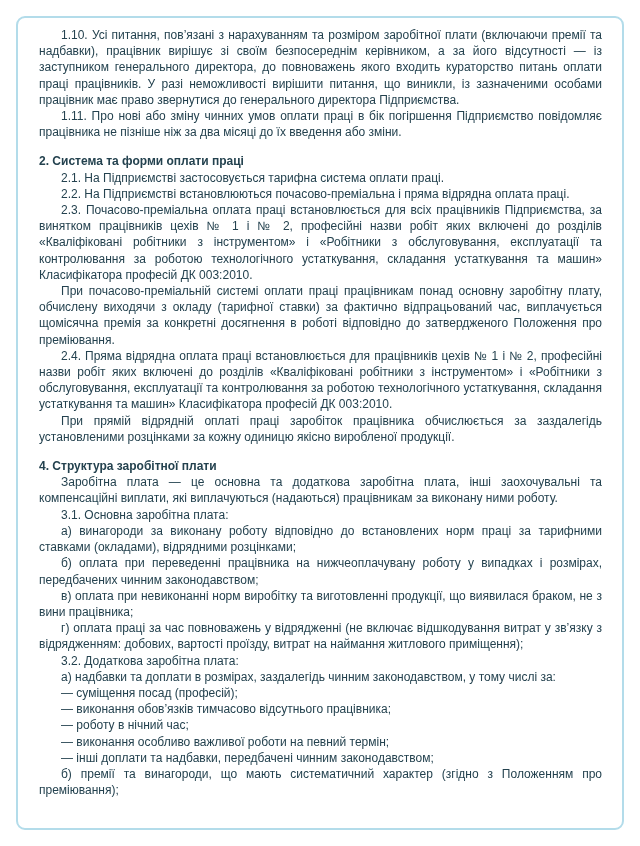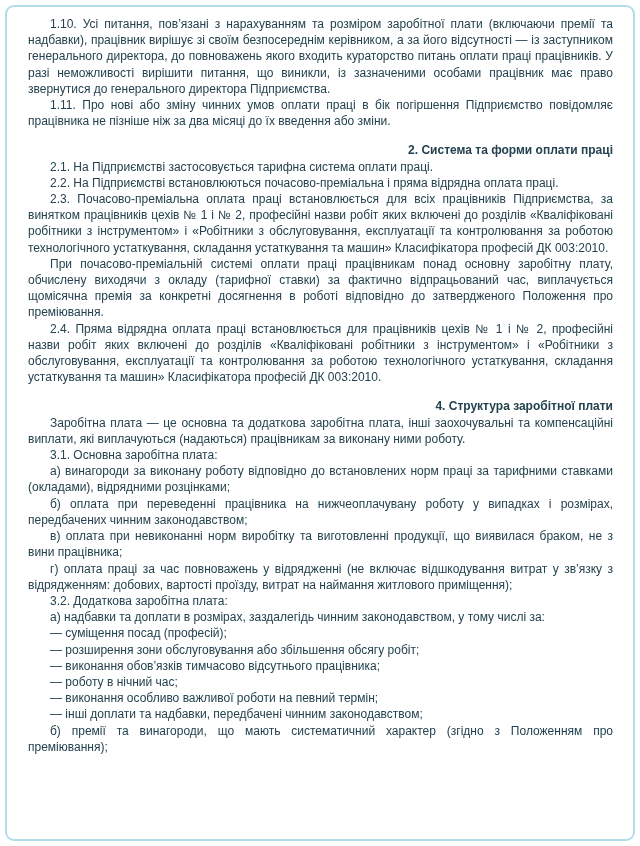--- a/index.html
+++ b/index.html
@@ -5,21 +5,21 @@
   html, body {
     margin: 0;
     padding: 0;
     background: #ffffff;
     font-family: "Liberation Sans", "DejaVu Sans", sans-serif;
   }
   .page {
     width: 640px;
     height: 846px;
     box-sizing: border-box;
-    padding: 5px;
+    padding: 16px;
     background: #ffffff;
   }
   .frame {
     box-sizing: border-box;
     width: 100%;
     height: 100%;
     border: 2px solid #b3dcea;
     border-radius: 9px;
     padding: 9px 20px 10px 21px;
     overflow: hidden;
@@ -31,51 +31,51 @@
     font-size: 12px;
     line-height: 16.2px;
     text-align: justify;
     font-weight: normal;
   }
   .content p.paragraph,
   .content p.list-item {
     text-indent: 22px;
   }
   .content h3.heading {
-    text-align: right;
+    text-align: left;
     font-weight: bold;
     margin-top: 13px;
     margin-bottom: 0;
   }
 </style>
 </head>
 <body>
 
 <div class="page">
   <div class="frame">
     <div class="content" id="doc-content">
         <p class="paragraph">1.10. Усі питання, пов’язані з нарахуванням та розміром заробітної плати (включаючи премії та надбавки), працівник вирішує зі своїм безпосереднім керівником, а за його відсутності — із заступником генерального директора, до повноважень якого входить кураторство питань оплати праці працівників. У разі неможливості вирішити питання, що виникли, із зазначеними особами працівник має право звернутися до генерального директора Підприємства.</p>
         <p class="paragraph">1.11. Про нові або зміну чинних умов оплати праці в бік погіршення Підприємство повідомляє працівника не пізніше ніж за два місяці до їх введення або зміни.</p>
         <h3 class="heading">2. Система та форми оплати праці</h3>
         <p class="paragraph">2.1. На Підприємстві застосовується тарифна система оплати праці.</p>
         <p class="paragraph">2.2. На Підприємстві встановлюються почасово-преміальна і пряма відрядна оплата праці.</p>
         <p class="paragraph">2.3. Почасово-преміальна оплата праці встановлюється для всіх працівників Підприємства, за винятком працівників цехів № 1 і № 2, професійні назви робіт яких включені до розділів «Кваліфіковані робітники з інструментом» і «Робітники з обслуговування, експлуатації та контролювання за роботою технологічного устаткування, складання устаткування та машин» Класифікатора професій ДК 003:2010.</p>
         <p class="paragraph">При почасово-преміальній системі оплати праці працівникам понад основну заробітну плату, обчислену виходячи з окладу (тарифної ставки) за фактично відпрацьований час, виплачується щомісячна премія за конкретні досягнення в роботі відповідно до затвердженого Положення про преміювання.</p>
         <p class="paragraph">2.4. Пряма відрядна оплата праці встановлюється для працівників цехів № 1 і № 2, професійні назви робіт яких включені до розділів «Кваліфіковані робітники з інструментом» і «Робітники з обслуговування, експлуатації та контролювання за роботою технологічного устаткування, складання устаткування та машин» Класифікатора професій ДК 003:2010.</p>
+        <p class="paragraph">При прямій відрядній оплаті праці заробіток працівника обчислюється за заздалегідь установленими розцінками за кожну одиницю якісно виробленої продукції.</p>
         <h3 class="heading">4. Структура заробітної плати</h3>
         <p class="paragraph">Заробітна плата — це основна та додаткова заробітна плата, інші заохочувальні та компенсаційні виплати, які виплачуються (надаються) працівникам за виконану ними роботу.</p>
         <p class="paragraph">3.1. Основна заробітна плата:</p>
         <p class="paragraph">а) винагороди за виконану роботу відповідно до встановлених норм праці за тарифними ставками (окладами), відрядними розцінками;</p>
         <p class="paragraph">б) оплата при переведенні працівника на нижчеоплачувану роботу у випадках і розмірах, передбачених чинним законодавством;</p>
         <p class="paragraph">в) оплата при невиконанні норм виробітку та виготовленні продукції, що виявилася браком, не з вини працівника;</p>
         <p class="paragraph">г) оплата праці за час повноважень у відрядженні (не включає відшкодування витрат у зв’язку з відрядженням: добових, вартості проїзду, витрат на наймання житлового приміщення);</p>
         <p class="paragraph">3.2. Додаткова заробітна плата:</p>
         <p class="paragraph">а) надбавки та доплати в розмірах, заздалегідь чинним законодавством, у тому числі за:</p>
         <p class="list-item">— суміщення посад (професій);</p>
-        <p class="list-item">— розширення зони обслуговування або збільшення обсягу робіт;</p>
         <p class="list-item">— виконання обов’язків тимчасово відсутнього працівника;</p>
         <p class="list-item">— роботу в нічний час;</p>
         <p class="list-item">— виконання особливо важливої роботи на певний термін;</p>
         <p class="list-item">— інші доплати та надбавки, передбачені чинним законодавством;</p>
         <p class="paragraph">б) премії та винагороди, що мають систематичний характер (згідно з Положенням про преміювання);</p>
       </div>
   </div>
 </div>
 
 </body></html>

